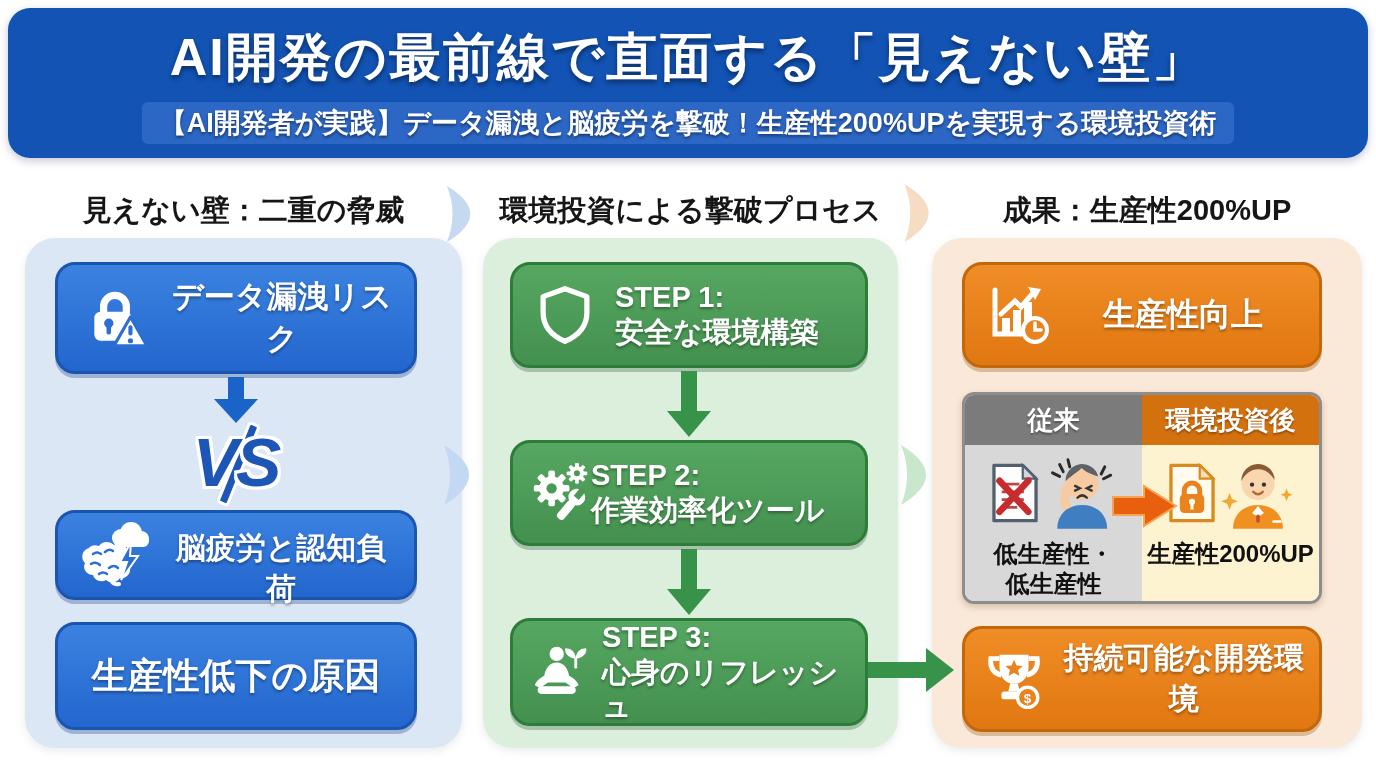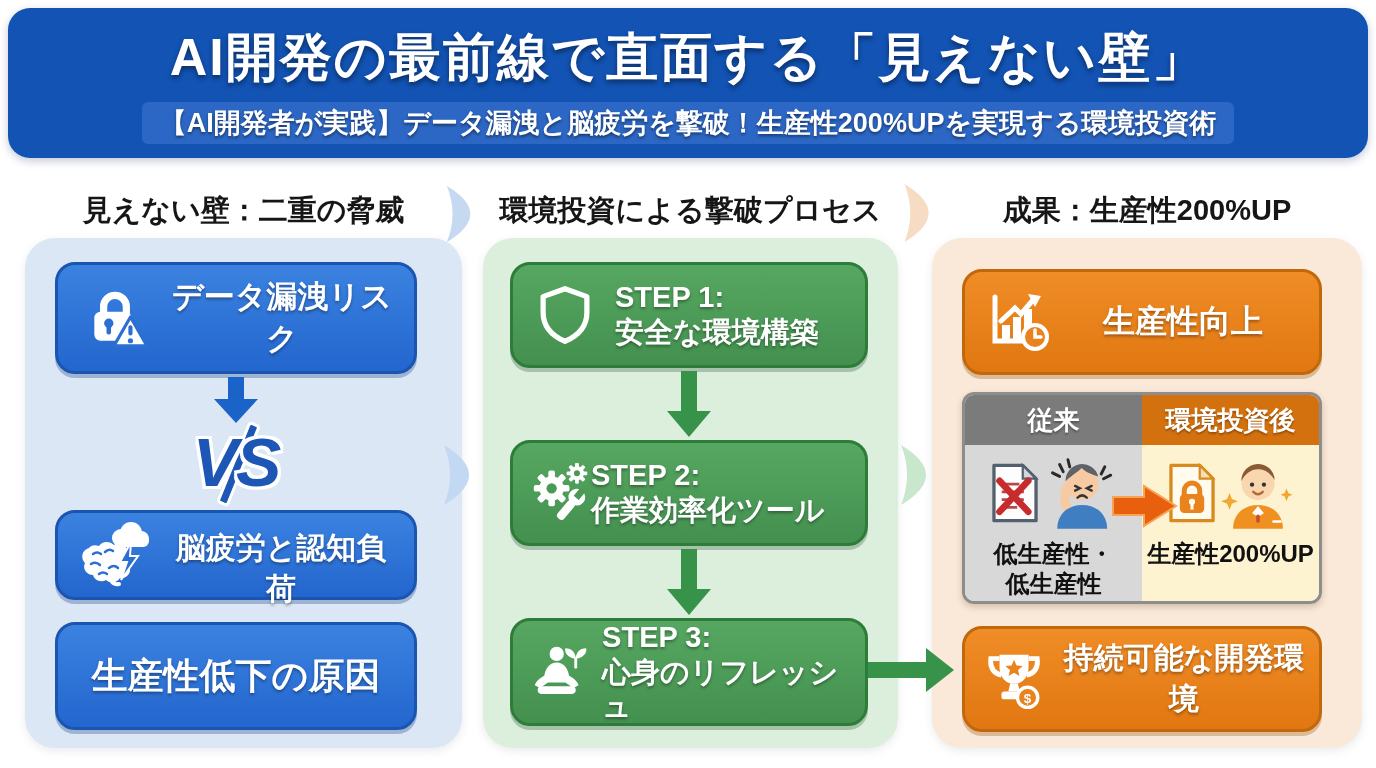--- a/index.html
+++ b/index.html
@@ -225,21 +225,21 @@
       <span>STEP 3:</span>
       <span>心身のリフレッシュ</span>
     </div>
   </div>
 
   <div class="arr-right" style="left:868px;top:648px;width:86px;height:44px;">
     <i class="shaft"></i>
       <i class="head"></i>
   </div>
 
-  <div class="box orange" style="left:962px;top:262px;width:360px;height:106px;padding:0 14px 0 20px;gap:10px;box-sizing:border-box;margin-top:7px;">
+  <div class="box orange" style="left:962px;top:262px;width:360px;height:106px;padding:0 14px 0 20px;gap:10px;box-sizing:border-box;">
     <svg width="66" height="62" viewBox="0 0 66 62">
       <path d="M10 6 V50 H54" stroke="#fff" stroke-width="5" fill="none" stroke-linecap="round"></path>
       <rect x="17" y="34" width="8" height="16" fill="#fff"></rect>
       <rect x="28" y="26" width="8" height="24" fill="#fff"></rect>
       <rect x="39" y="18" width="8" height="32" fill="#fff"></rect>
       <path d="M16 30 L30 17 L36 23 L48 9" stroke="#fff" stroke-width="5" fill="none" stroke-linecap="round"></path>
       <polygon points="43,3 56,5 50,16" fill="#fff"></polygon>
       <circle cx="50" cy="46" r="12" fill="#e8831d" stroke="#fff" stroke-width="4"></circle>
       <path d="M50 39 v7 h6" stroke="#fff" stroke-width="3.5" fill="none" stroke-linecap="round"></path>
     </svg>

